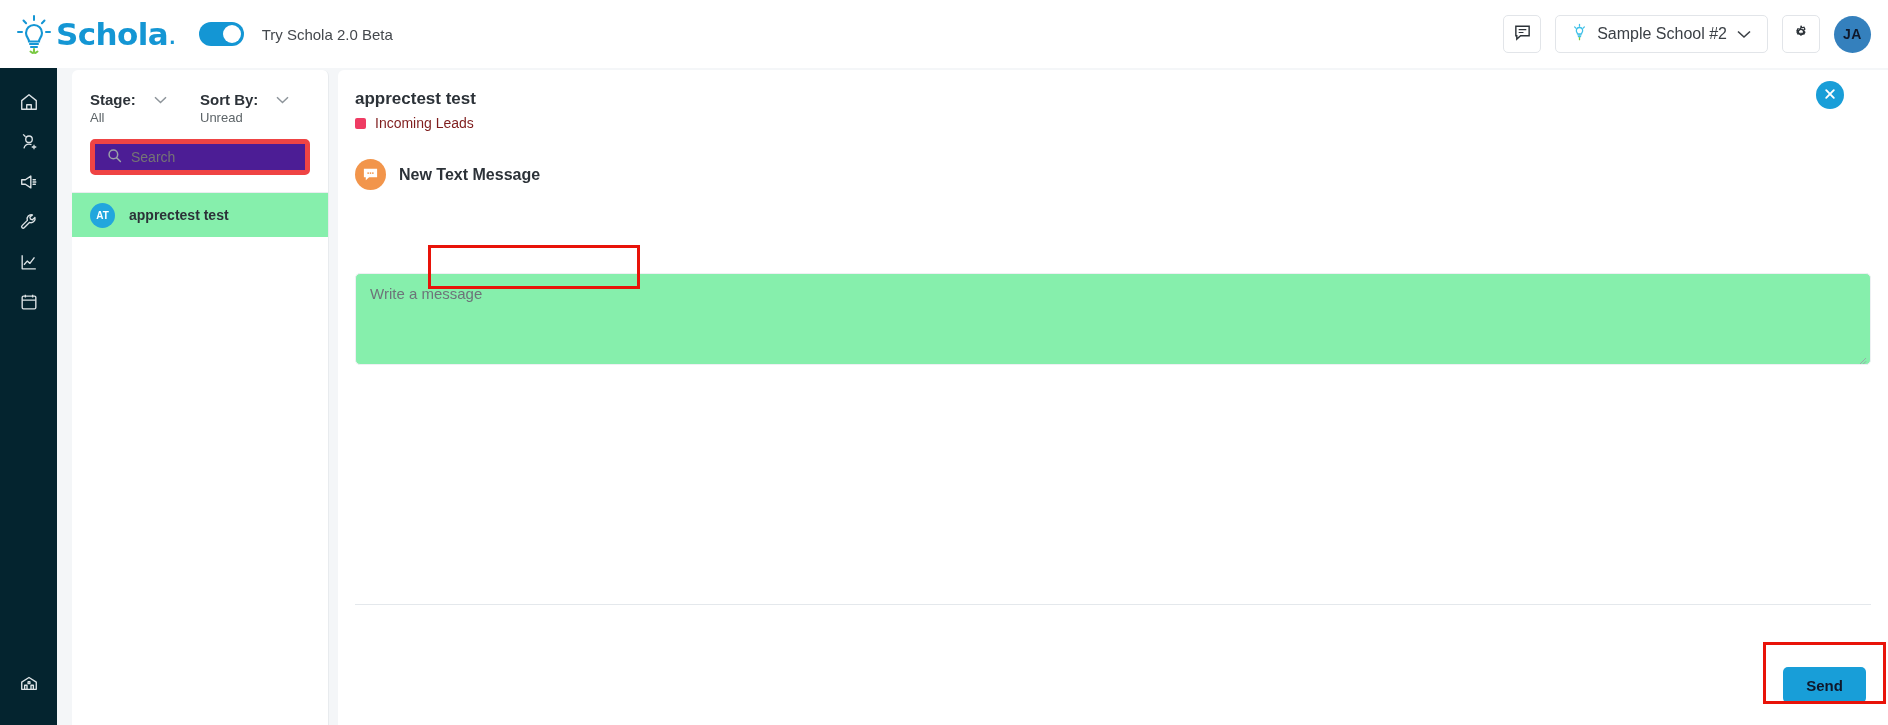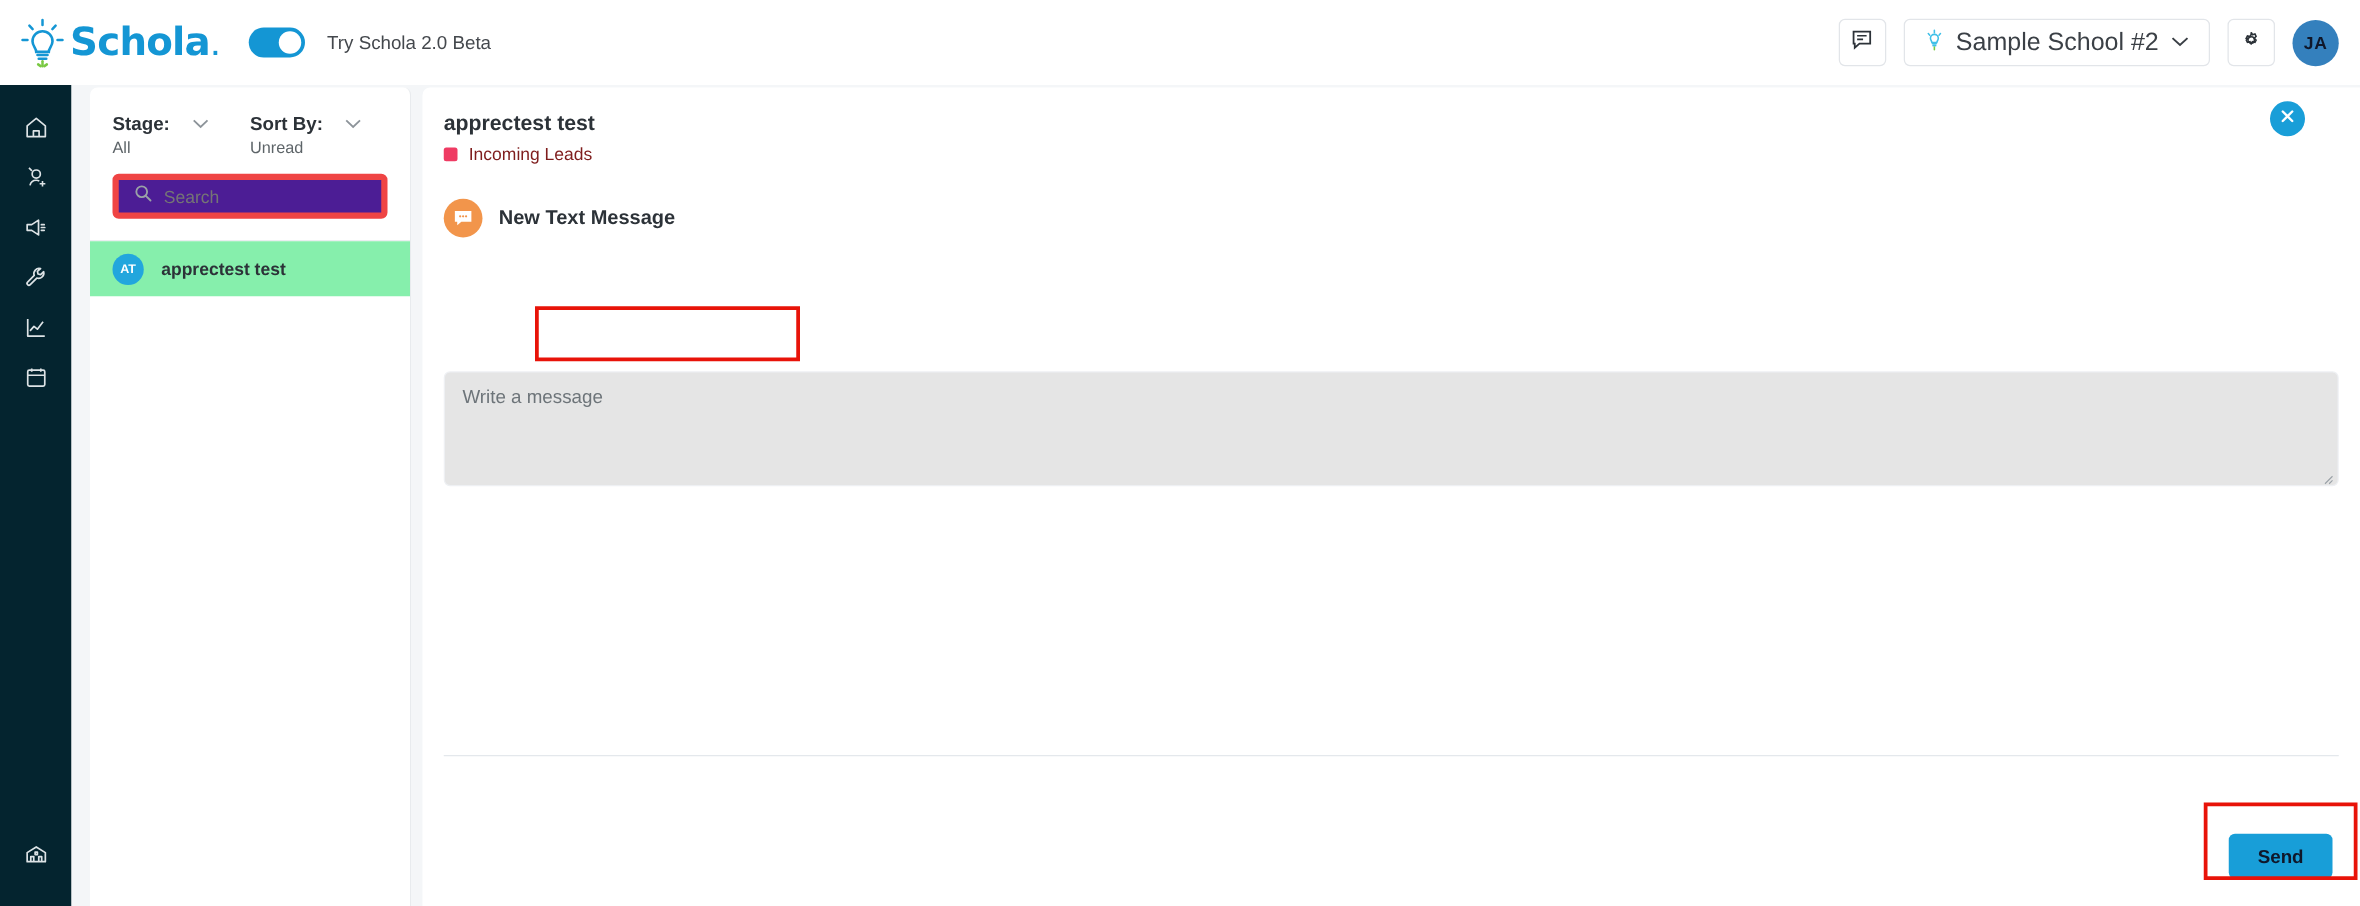--- a/index.html
+++ b/index.html
@@ -46,21 +46,21 @@
     border-radius: 5px; background: #fff;
     display: flex; align-items: center; justify-content: center;
     cursor: pointer;
   }
   .school-select {
     height: 38px; min-width: 196px; border: 1px solid #e2e5e9;
     border-radius: 5px; background: #fff;
     display: flex; align-items: center; gap: 10px;
     padding: 0 16px; cursor: pointer;
   }
-  .school-name { font-size: 20px; color: #3b4046; }
+  .school-name { font-size: 16px; color: #3b4046; }
   .avatar-circle {
     width: 37px; height: 37px; border-radius: 50%;
     background: #3480bd; color: #0f172a;
     display: flex; align-items: center; justify-content: center;
     font-size: 14px; font-weight: bold; letter-spacing: .5px;
     cursor: pointer;
   }
 
   
   .leftnav {
@@ -142,23 +142,22 @@
   .compose-icon {
     width: 31px; height: 31px; border-radius: 50%;
     background: #f2954b;
     display: flex; align-items: center; justify-content: center;
   }
   .compose-title { font-size: 16px; font-weight: bold; color: #2c3238; }
 
   .msg-area {
     position: absolute; top: 203px; left: 17px;
     width: 1516px; height: 92px;
-    background: #e5e5e5; border: 1px solid #eef0f3; border-radius: 5px;
+    background: #86efac; border: 1px solid #eef0f3; border-radius: 5px;
     padding: 11px 14px;
-    margin-top: 24px;
   }
   .msg-placeholder { font-size: 15px; color: #6d7479; }
   .resize-grip {
     position: absolute; right: 3px; bottom: 3px;
     width: 10px; height: 10px;
   }
 
   .bottom-divider {
     position: absolute; left: 17px; top: 534px;
     width: 1516px; height: 1px; background: #e4e8ec;

